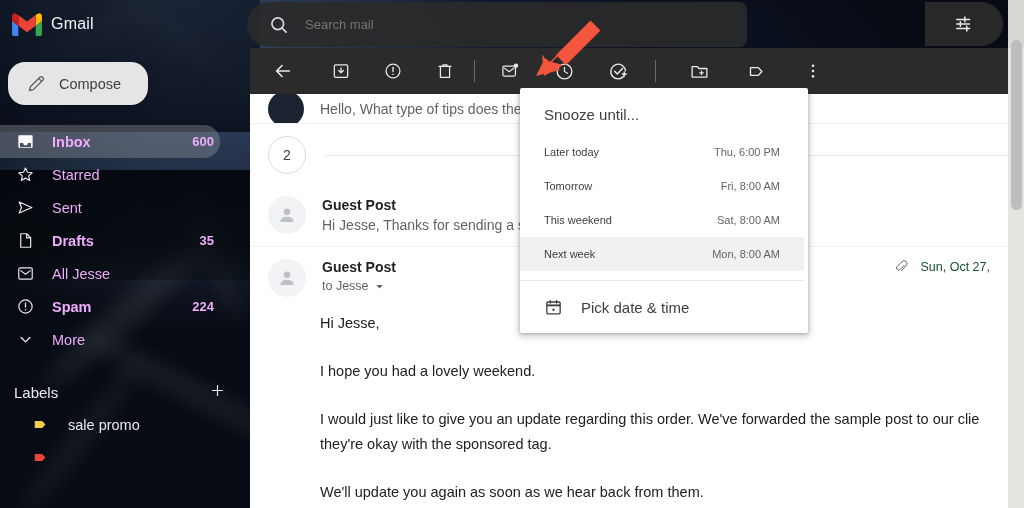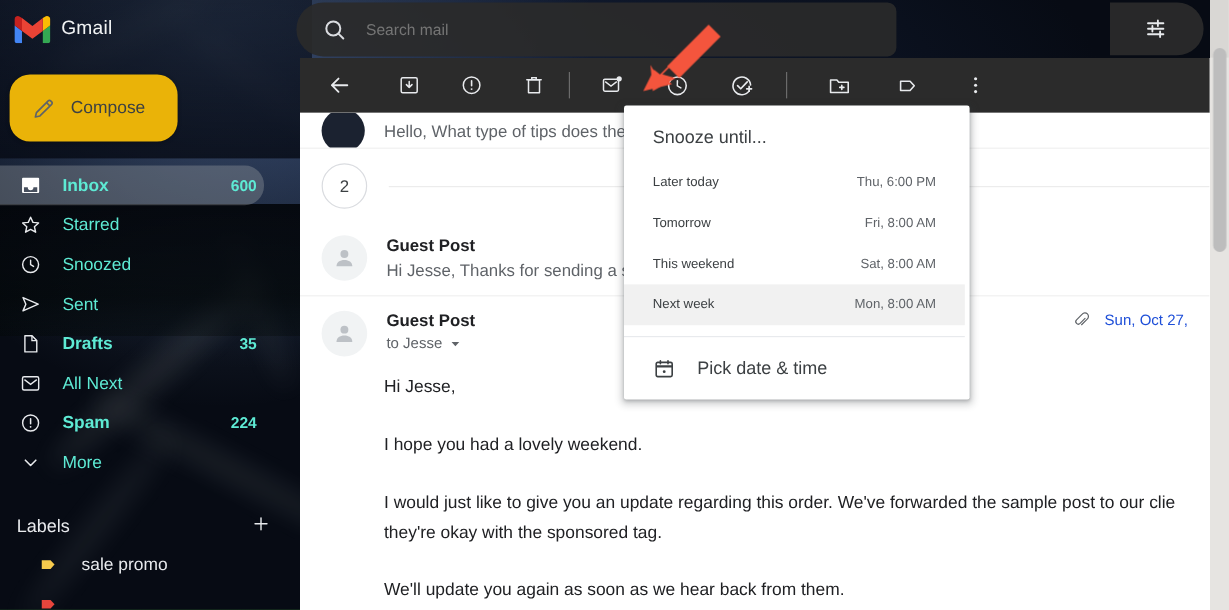--- a/index.html
+++ b/index.html
@@ -79,36 +79,36 @@
     display: flex; align-items: center; justify-content: center;
   }
 
   
   .sidebar {
     position: absolute; left: 0; top: 48px; width: 250px; height: 460px;
     padding-top: 14px;
   }
   .compose {
     margin: 0 0 0 8px;
-    width: 140px; height: 56px;
-    background: #eab308;
+    width: 140px; height: 43px;
+    background: #e5e5e5;
     border-radius: 17px;
     display: flex; align-items: center; gap: 12px;
     padding-left: 18px;
     box-shadow: 0 1px 3px rgba(0,0,0,0.25);
   }
   .compose-label { color: #3c4043; font-size: 14.5px; }
 
   .nav { margin-top: 20px; }
   .nav-item {
     height: 33px; margin-right: 30px;
     display: flex; align-items: center;
     padding-left: 16px;
     border-radius: 0 16px 16px 0;
-    color: #5eead4; font-size: 14.5px;
+    color: #f0abfc; font-size: 14.5px;
   }
   .nav-item.active {
     background: rgba(150,155,160,0.38);
     font-weight: bold;
   }
   .nav-icon { width: 22px; flex: none; display: flex; align-items: center; }
   .nav-label { flex: 1; padding-left: 14px; }
   .nav-count { font-size: 13px; padding-right: 6px; }
   .nav-item.bold .nav-label, .nav-item.bold .nav-count { font-weight: bold; }
 
@@ -181,21 +181,21 @@
     padding: 10px 18px 12px 18px;
     border-bottom: 1px solid #f1f1f1;
   }
   .msg-body-col { flex: 1; min-width: 0; }
   .sender { font-size: 14px; font-weight: bold; color: #202124; }
   .snippet { font-size: 14px; color: #5f6368; white-space: nowrap; overflow: hidden; text-overflow: ellipsis; margin-top: 3px; }
 
   .msg-open { padding: 12px 18px 0 18px; display: flex; gap: 16px; }
   .open-head { display: flex; align-items: flex-start; width: 100%; }
   .open-to { font-size: 12.5px; color: #5f6368; margin-top: 4px; display: flex; align-items: center; gap: 5px; }
-  .open-meta { margin-left: auto; display: flex; align-items: center; gap: 12px; color: #1d4ed8; font-size: 12.5px; white-space: nowrap; }
+  .open-meta { margin-left: auto; display: flex; align-items: center; gap: 12px; color: #14532d; font-size: 12.5px; white-space: nowrap; }
 
   .body-text {
     padding: 16px 18px 0 70px;
     font-size: 14.5px; color: #202124; line-height: 1.5;
   }
   .body-text p { margin-bottom: 26px; white-space: nowrap; overflow: visible; }
 
   
   .snooze-menu {
     position: absolute; left: 520px; top: 88px;
@@ -308,30 +308,20 @@
       <div class="nav-item">
         <span class="nav-icon">
           <svg width="19" height="19" viewBox="0 0 24 24">
               <path fill="none" stroke="#e8eaed" stroke-width="1.5" stroke-linejoin="round" d="M12 3.8l2.5 5.4 5.9.6-4.4 4 1.3 5.8L12 16.6 6.7 19.6 8 13.8l-4.4-4 5.9-.6z"></path>
             </svg>
         </span>
         <span class="nav-label">Starred</span>
         <span class="nav-count"></span>
       </div>
 
-      <div class="nav-item">
-        <span class="nav-icon">
-          <svg width="19" height="19" viewBox="0 0 24 24">
-              <circle cx="12" cy="12" r="8.4" fill="none" stroke="#e8eaed" stroke-width="1.5"></circle>
-              <path stroke="#e8eaed" stroke-width="1.5" stroke-linecap="round" d="M12 7.4V12l3.1 1.9"></path>
-            </svg>
-        </span>
-        <span class="nav-label">Snoozed</span>
-        <span class="nav-count"></span>
-      </div>
 
       <div class="nav-item">
         <span class="nav-icon">
           <svg width="19" height="19" viewBox="0 0 24 24">
               <path fill="none" stroke="#e8eaed" stroke-width="1.5" stroke-linejoin="round" d="M4 5l16 7-16 7 3-7z"></path>
             </svg>
         </span>
         <span class="nav-label">Sent</span>
         <span class="nav-count"></span>
       </div>
@@ -347,21 +337,21 @@
         <span class="nav-count">35</span>
       </div>
 
       <div class="nav-item">
         <span class="nav-icon">
           <svg width="19" height="19" viewBox="0 0 24 24">
               <rect x="3.5" y="5" width="17" height="14" rx="1.6" fill="none" stroke="#e8eaed" stroke-width="1.5"></rect>
               <path fill="none" stroke="#e8eaed" stroke-width="1.4" d="M5.5 8l6.5 5 6.5-5"></path>
             </svg>
         </span>
-        <span class="nav-label">All Next</span>
+        <span class="nav-label">All Jesse</span>
         <span class="nav-count"></span>
       </div>
 
       <div class="nav-item bold">
         <span class="nav-icon">
           <svg width="19" height="19" viewBox="0 0 24 24">
               <circle cx="12" cy="12" r="8.4" fill="none" stroke="#e8eaed" stroke-width="1.5"></circle>
               <path stroke="#e8eaed" stroke-width="1.6" stroke-linecap="round" d="M12 7.6v5.1"></path>
               <circle cx="12" cy="16" r="0.95" fill="#e8eaed"></circle>
             </svg>

